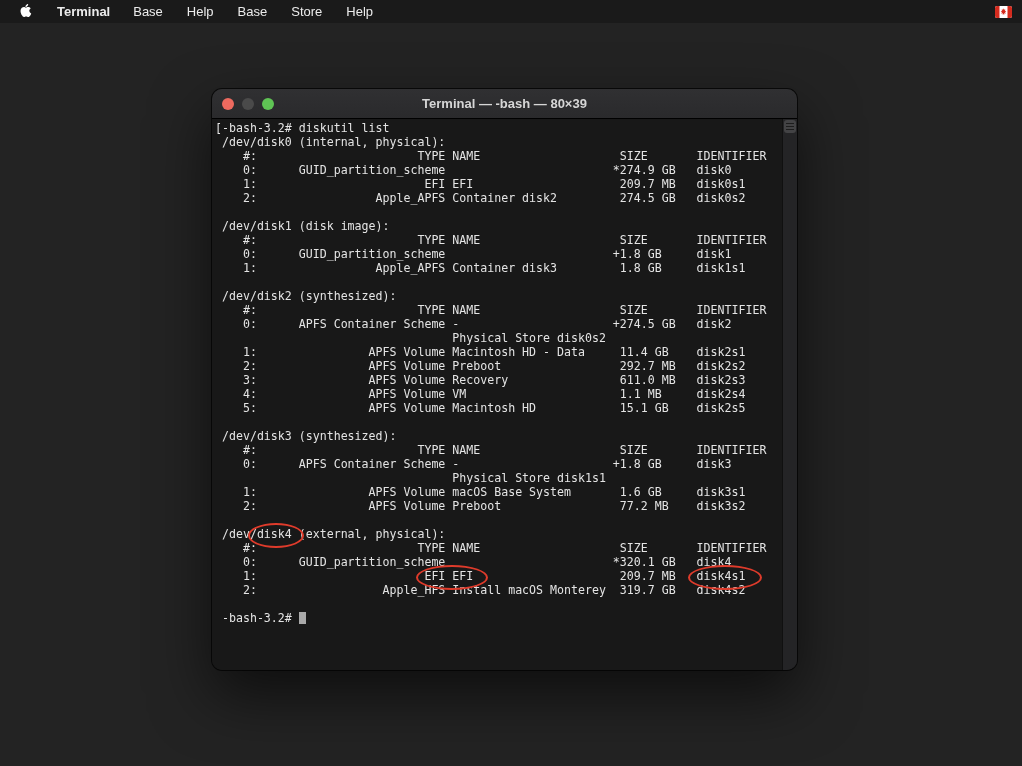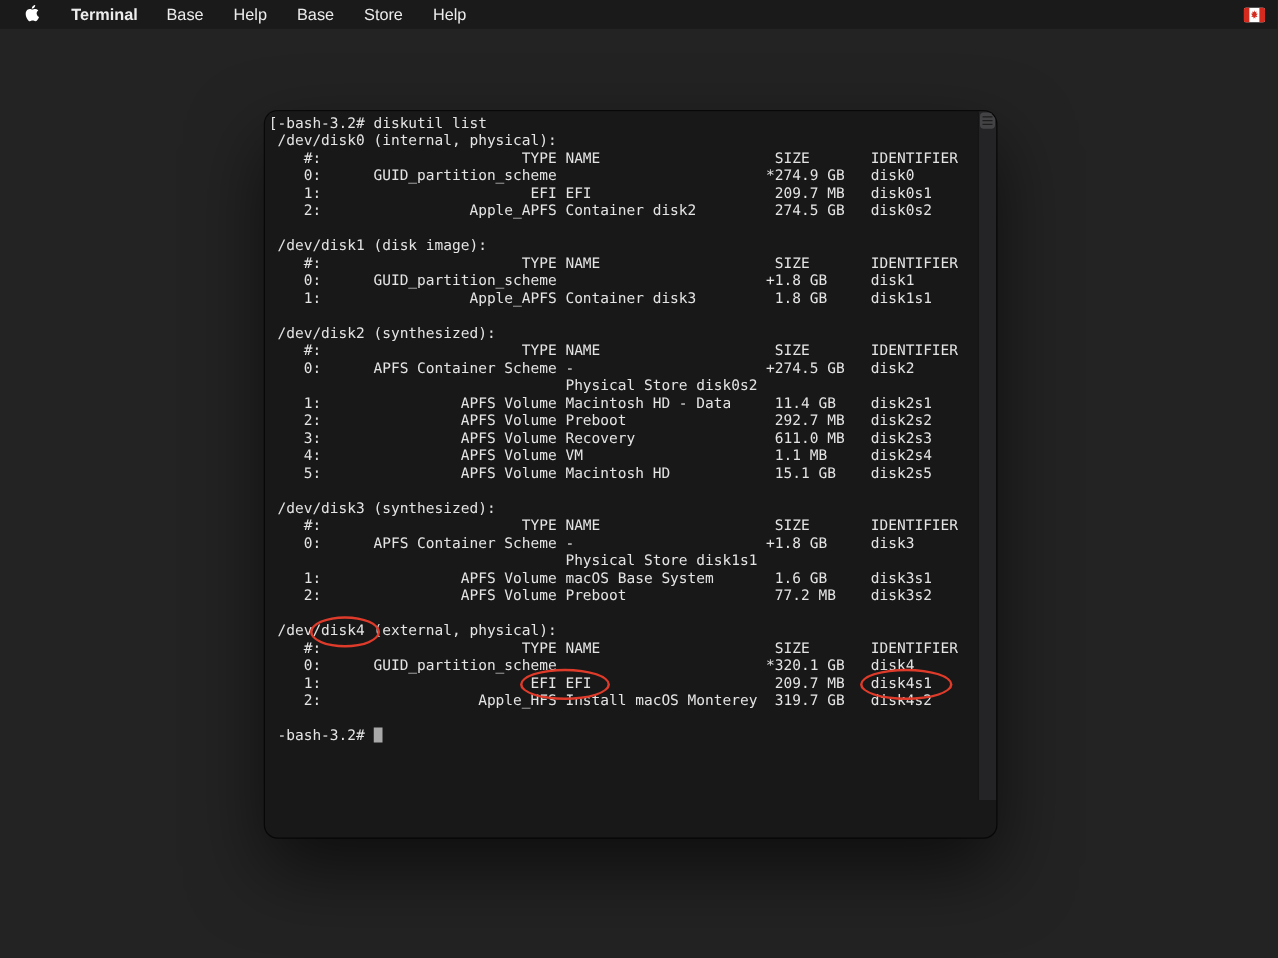--- a/index.html
+++ b/index.html
@@ -94,20 +94,28 @@
     <svg class="flag" viewBox="0 0 17 12">
       <rect x="0" y="0" width="17" height="12" fill="#ffffff"></rect>
       <rect x="0" y="0" width="4.5" height="12" fill="#d52b1e"></rect>
       <rect x="12.5" y="0" width="4.5" height="12" fill="#d52b1e"></rect>
       <path fill="#d52b1e" d="M8.5 2.2 L9 3.8 L10.3 3.2 L9.8 4.8 L11.3 5 L10 6.2 L11 7.5 L9.2 7.3 L9.2 9 L8.5 8 L7.8 9 L7.8 7.3 L6 7.5 L7 6.2 L5.7 5 L7.2 4.8 L6.7 3.2 L8 3.8 Z"></path>
     </svg>
   </span>
 </div>
 
 <div class="window">
+  <div class="titlebar">
+    <div class="traffic">
+      <span class="tl close"></span>
+      <span class="tl min"></span>
+      <span class="tl zoom"></span>
+    </div>
+    <div class="win-title">Terminal — -bash — 80×39</div>
+  </div>
 
   <div class="content">
     <pre class="term">[-bash-3.2# diskutil list                                                        ]
  /dev/disk0 (internal, physical):
     #:                       TYPE NAME                    SIZE       IDENTIFIER
     0:      GUID_partition_scheme                        *274.9 GB   disk0
     1:                        EFI EFI                     209.7 MB   disk0s1
     2:                 Apple_APFS Container disk2         274.5 GB   disk0s2
 
  /dev/disk1 (disk image):

